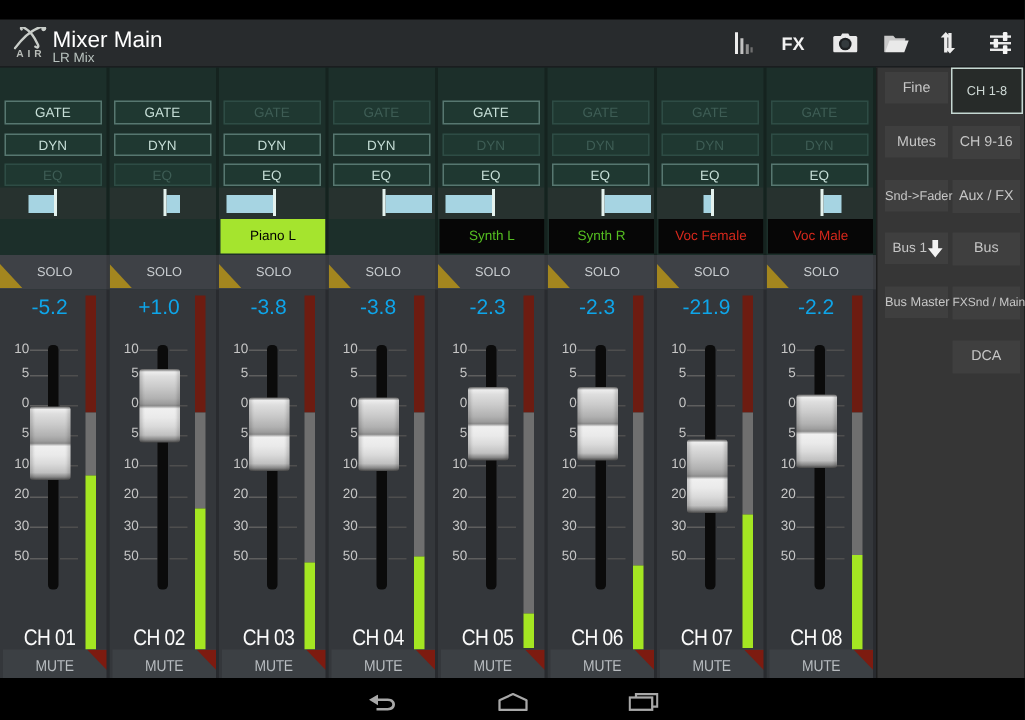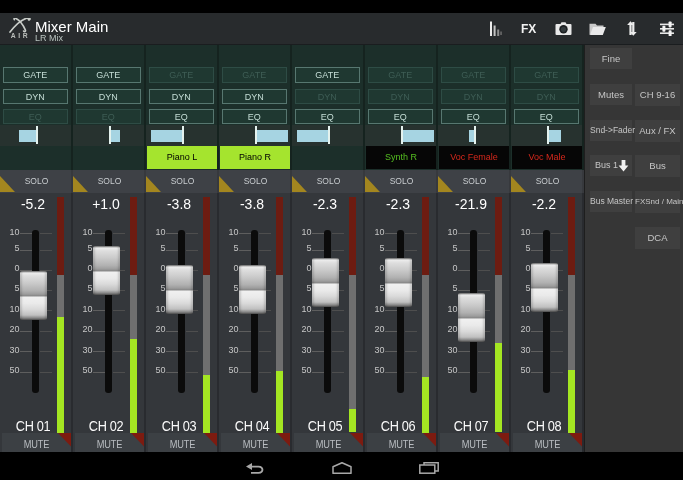--- a/index.html
+++ b/index.html
@@ -16,21 +16,21 @@
 .strip { position:absolute; top:0; height:407px; width:73px; }
 .sep1 { position:absolute; left:71px; top:0; width:2px; height:125px; background:#15231f; z-index:9; }
 .sepS { position:absolute; left:71px; top:125px; width:2px; height:23px; background:#37393d; z-index:9; }
 .sep2 { position:absolute; left:71px; top:148px; width:2px; height:259px; background:#292b2f; z-index:9; }
 .b3 { position:absolute; left:3px; width:64.5px; height:15.5px; text-align:center;
   font-size:9px; line-height:15.5px; background:#1f3831; }
 .b3on  { border:1px solid #577770; color:#c6ded7; }
 .b3off { border:1px solid #2e4c45; color:#3e5d55; }
 .fadearea { position:absolute; left:0; top:148px; width:73px; height:259px; background:#34373b; }
 .db { position:absolute; top:2.5px; left:0; width:66px; text-align:center;
-  font-size:14px; color:#ffffff; }
+  font-size:14px; color:#0ea5e9; }
 .slbl { position:absolute; width:19.5px; text-align:right; font-size:9px; color:#c6c6c6; }
 .tickL { position:absolute; left:19.5px; width:12px; height:1px; background:#5e5e5e; }
 .tickR { position:absolute; left:40px; width:12px; height:1px; background:#4e4e4e; }
 .track { position:absolute; left:31.5px; top:37px; width:7px; height:163px;
   background:#0b0b0b; border-radius:3px; }
 .meter { position:absolute; left:57px; width:7px; }
 .knob { position:absolute; left:19.5px; width:27px; height:49px; border-radius:2px;
   background:linear-gradient(180deg,#6f6f6f 0%,#ededed 4%,#dedede 10%,#cbcbcb 24%,
     #b1b1b1 40%,#9d9d9d 47%,#8b8b8b 50%,#f0f0f0 54%,#eaeaea 66%,#dadada 78%,
     #c0c0c0 90%,#868686 96%,#535353 100%);
@@ -250,21 +250,20 @@
 <div class="strip" style="left:219px">
 <div class="sep1"></div>
         <div class="sepS"></div>
         <div class="sep2"></div>
 <div class="b3 b3off" style="top:22px">GATE</div>
 <div class="b3 b3on" style="top:43.5px">DYN</div>
 <div class="b3 b3on" style="top:63.5px">EQ</div>
 <div class="panband"></div>
 <div class="panbar" style="left:37.5px;width:31px"></div>
 <div class="pantick"></div>
-<div class="nbox" style="background:#a5e42e;color:#000000">Piano R</div>
 <div class="solo">SOLO</div>
         <div class="stri"></div>
 <div class="fadearea">
 <div class="db">-3.8</div>
 <div class="slbl" style="top:33.5px;left:0px">10</div>
 <div class="tickL" style="top:40px"></div>
 <div class="tickR" style="top:40px"></div>
 <div class="slbl" style="top:50px;left:0px">5</div>
 <div class="tickL" style="top:56.5px"></div>
 <div class="tickR" style="top:56.5px"></div>
@@ -299,20 +298,21 @@
 <div class="strip" style="left:292px">
 <div class="sep1"></div>
         <div class="sepS"></div>
         <div class="sep2"></div>
 <div class="b3 b3on" style="top:22px">GATE</div>
 <div class="b3 b3off" style="top:43.5px">DYN</div>
 <div class="b3 b3on" style="top:63.5px">EQ</div>
 <div class="panband"></div>
 <div class="panbar" style="left:4.5px;width:31.5px"></div>
 <div class="pantick"></div>
+<div class="nbox" style="background:#060606;color:#55bf21">Synth L</div>
 <div class="solo">SOLO</div>
         <div class="stri"></div>
 <div class="fadearea">
 <div class="db">-2.3</div>
 <div class="slbl" style="top:33.5px;left:0px">10</div>
 <div class="tickL" style="top:40px"></div>
 <div class="tickR" style="top:40px"></div>
 <div class="slbl" style="top:50px;left:0px">5</div>
 <div class="tickL" style="top:56.5px"></div>
 <div class="tickR" style="top:56.5px"></div>
@@ -498,20 +498,21 @@
 <div class="rbtn" style="left:5px;top:74.5px;width:42px;height:21px;line-height:21px;font-size:8.5px">Snd-&gt;Fader</div>
 <div class="rbtn" style="left:5px;top:110.2px;width:42px;height:21px;line-height:21px;text-align:left;padding-left:5px;font-size:9px">Bus 1<svg style="position:absolute;left:28px;top:4.5px" width="11" height="12" viewBox="0 0 11 12">
           <path d="M3.6 0 L7.4 0 L7.4 5.5 L10.4 5.5 L5.5 11.6 L0.6 5.5 L3.6 5.5 Z" fill="#f2f2f2"></path>
         </svg></div>
 <div class="rbtn" style="left:5px;top:145.9px;width:42px;height:21px;line-height:21px;font-size:8.5px">Bus Master</div>
 <div class="rbtn" style="left:50px;top:38.8px;width:45px;height:22px;line-height:22px;">CH 9-16</div>
 <div class="rbtn" style="left:50px;top:74.5px;width:45px;height:22px;line-height:22px;">Aux / FX</div>
 <div class="rbtn" style="left:50px;top:110.2px;width:45px;height:22px;line-height:22px;">Bus</div>
 <div class="rbtn" style="left:50px;top:145.9px;width:45px;height:22px;line-height:22px;font-size:8px;">FXSnd / Main</div>
 <div class="rbtn" style="left:50px;top:181.6px;width:45px;height:22px;line-height:22px;">DCA</div>
+<div class="rbtn" style="left:49px;top:0px;width:48px;height:31px;line-height:28px;background:#272b29;border:1.5px solid #c5d8d2;color:#ced9d5;font-size:8.5px">CH 1-8</div>
 </div>
 <div id="navbar" class="abs">
 <svg class="abs" style="left:245px;top:11px" width="20" height="11" viewBox="0 0 20 11">
         <path d="M7 0 L7 2.7 L13.5 2.7 C20 2.7 20 10.7 13.5 10.7 L6 10.7 L6 9 L13.5 9 C17.5 9 17.5 4.4 13.5 4.4 L7 4.4 L7 7.1 L1 3.55 Z" fill="#a8a8a8"></path>
       </svg>
 <svg class="abs" style="left:332px;top:10px" width="20" height="12" viewBox="0 0 20 12">
         <path d="M1 11.3 L1 4.8 L10 0.7 L19 4.8 L19 11.3 Z" fill="none" stroke="#a8a8a8" stroke-width="1.5" stroke-linejoin="round"></path>
       </svg>
 <svg class="abs" style="left:419px;top:10px" width="20" height="12" viewBox="0 0 20 12">
         <path d="M5 3 L5 0.8 L19.2 0.8 L19.2 9 L16 9" fill="none" stroke="#a8a8a8" stroke-width="1.5"></path>

